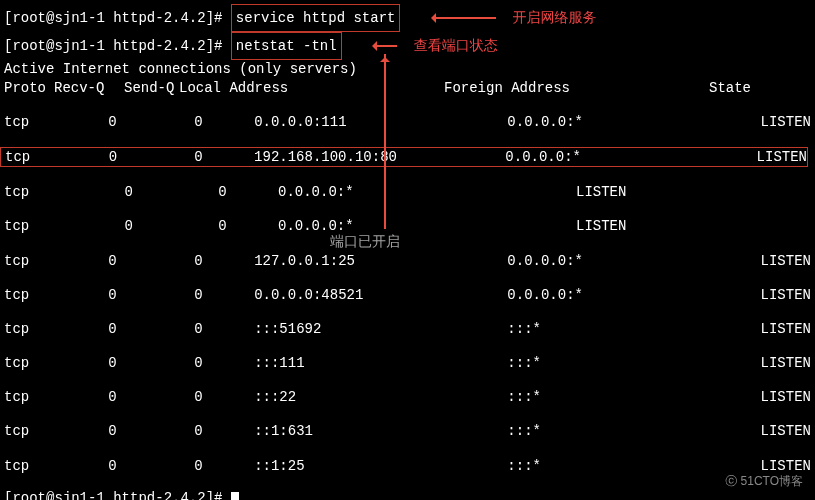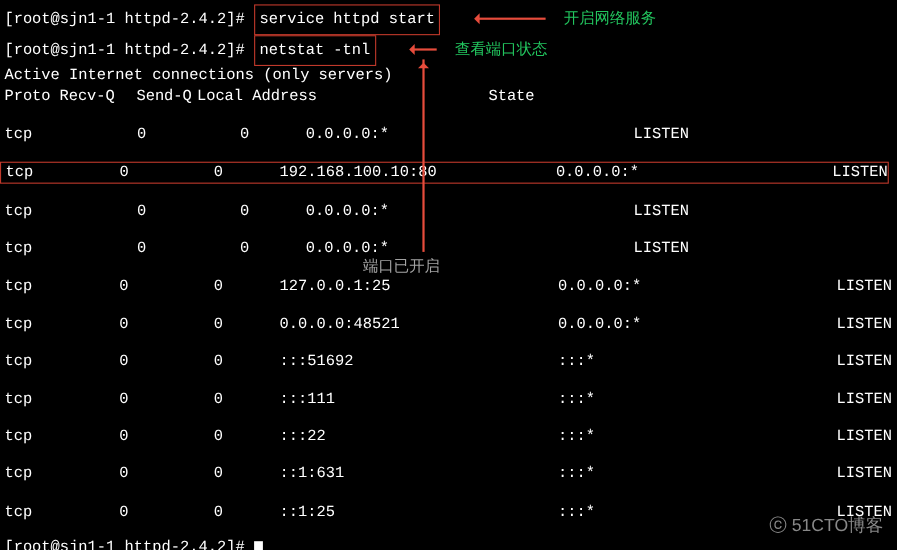--- a/index.html
+++ b/index.html
@@ -10,21 +10,21 @@
       font-size: 14px;
       width: 815px;
       height: 500px;
       overflow: hidden;
       position: relative;
       padding: 4px;
       line-height: 1.3;
     }
     .prompt-line { white-space: nowrap; }
     .boxed { border: 1px solid #c0392b; display: inline-block; padding: 4px 4px; }
-    .annot { color: #22c55e; font-family: sans-serif; font-size: 14px; }
+    .annot { color: #ef4444; font-family: sans-serif; font-size: 14px; }
     .arrow-long {
       display: inline-block;
       width: 70px;
       height: 12px;
       position: relative;
       vertical-align: middle;
     }
     .arrow-long::before {
       content: '';
       position: absolute;
@@ -61,21 +61,21 @@
       margin-left: -4px;
       padding-left: 4px;
       width: 808px;
     }
     .watermark {
       position: absolute;
       bottom: 10px;
       right: 12px;
       color: #888;
       font-family: sans-serif;
-      font-size: 16px;
+      font-size: 12px;
     }
     .cursor {
       display: inline-block;
       width: 8px;
       height: 14px;
       background: #fff;
       vertical-align: text-bottom;
     }
     
     .vert-arrow {
@@ -113,25 +113,25 @@
 </div>
 
 <div class="prompt-line">
   <span>[root@sjn1-1 httpd-2.4.2]# </span><span class="boxed">netstat -tnl</span>
   &nbsp;&nbsp;<span class="arrow-long" style="width:30px;"></span>&nbsp;&nbsp;<span class="annot">查看端口状态</span>
 </div>
 
 <div>Active Internet connections (only servers)</div>
 
 <div class="header-row">
-  <span class="c-proto">Proto </span><span class="c-recvq" style="text-align:left;padding:0;">Recv-Q </span><span class="c-sendq" style="text-align:left;padding:0;">Send-Q </span><span class="c-local">Local Address</span><span class="c-state">State</span>
+  <span class="c-proto">Proto </span><span class="c-recvq" style="text-align:left;padding:0;">Recv-Q </span><span class="c-sendq" style="text-align:left;padding:0;">Send-Q </span><span class="c-local">Local Address</span><span class="c-foreign">Foreign Address</span><span class="c-state">State</span>
 </div>
 
 <div class="rows-wrap" id="rows">
-    <div class="table-row"><span class="c-proto">tcp</span><span class="c-recvq">0</span><span class="c-sendq">0 </span><span class="c-foreign">0.0.0.0:*</span><span class="c-state">LISTEN</span></div>
+    <div class="table-row"><span class="c-proto">tcp</span><span class="c-recvq">0</span><span class="c-sendq">0 </span><span class="c-local">0.0.0.0:111</span><span class="c-foreign">0.0.0.0:*</span><span class="c-state">LISTEN</span></div>
     <div class="table-row highlight-row"><span class="c-proto">tcp</span><span class="c-recvq">0</span><span class="c-sendq">0 </span><span class="c-local">192.168.100.10:80</span><span class="c-foreign">0.0.0.0:*</span><span class="c-state">LISTEN</span></div>
     <div class="table-row"><span class="c-proto">tcp</span><span class="c-recvq">0</span><span class="c-sendq">0 </span><span class="c-foreign">0.0.0.0:*</span><span class="c-state">LISTEN</span></div>
     <div class="table-row"><span class="c-proto">tcp</span><span class="c-recvq">0</span><span class="c-sendq">0 </span><span class="c-foreign">0.0.0.0:*</span><span class="c-state">LISTEN</span></div>
     <div class="table-row"><span class="c-proto">tcp</span><span class="c-recvq">0</span><span class="c-sendq">0 </span><span class="c-local">127.0.0.1:25</span><span class="c-foreign">0.0.0.0:*</span><span class="c-state">LISTEN</span></div>
     <div class="table-row"><span class="c-proto">tcp</span><span class="c-recvq">0</span><span class="c-sendq">0 </span><span class="c-local">0.0.0.0:48521</span><span class="c-foreign">0.0.0.0:*</span><span class="c-state">LISTEN</span></div>
     <div class="table-row"><span class="c-proto">tcp</span><span class="c-recvq">0</span><span class="c-sendq">0 </span><span class="c-local">:::51692</span><span class="c-foreign">:::*</span><span class="c-state">LISTEN</span></div>
     <div class="table-row"><span class="c-proto">tcp</span><span class="c-recvq">0</span><span class="c-sendq">0 </span><span class="c-local">:::111</span><span class="c-foreign">:::*</span><span class="c-state">LISTEN</span></div>
     <div class="table-row"><span class="c-proto">tcp</span><span class="c-recvq">0</span><span class="c-sendq">0 </span><span class="c-local">:::22</span><span class="c-foreign">:::*</span><span class="c-state">LISTEN</span></div>
     <div class="table-row"><span class="c-proto">tcp</span><span class="c-recvq">0</span><span class="c-sendq">0 </span><span class="c-local">::1:631</span><span class="c-foreign">:::*</span><span class="c-state">LISTEN</span></div>
     <div class="table-row"><span class="c-proto">tcp</span><span class="c-recvq">0</span><span class="c-sendq">0 </span><span class="c-local">::1:25</span><span class="c-foreign">:::*</span><span class="c-state">LISTEN</span></div>

